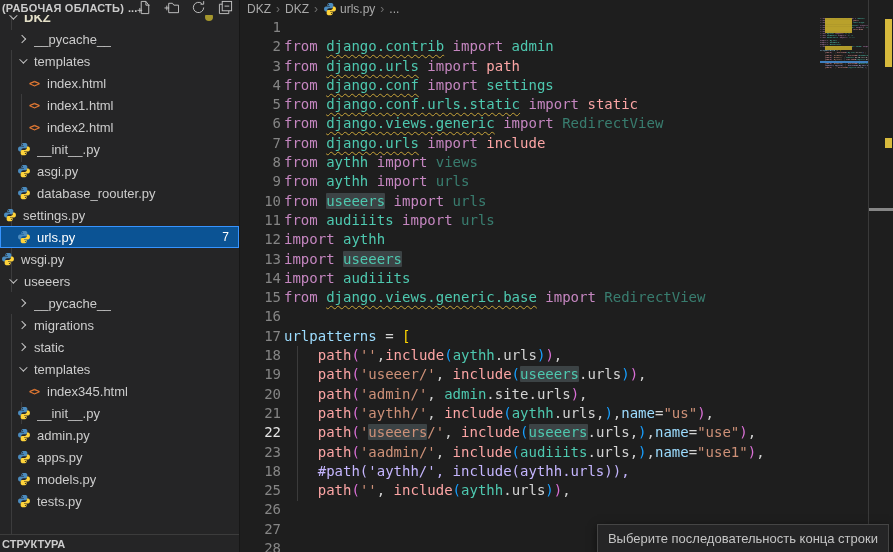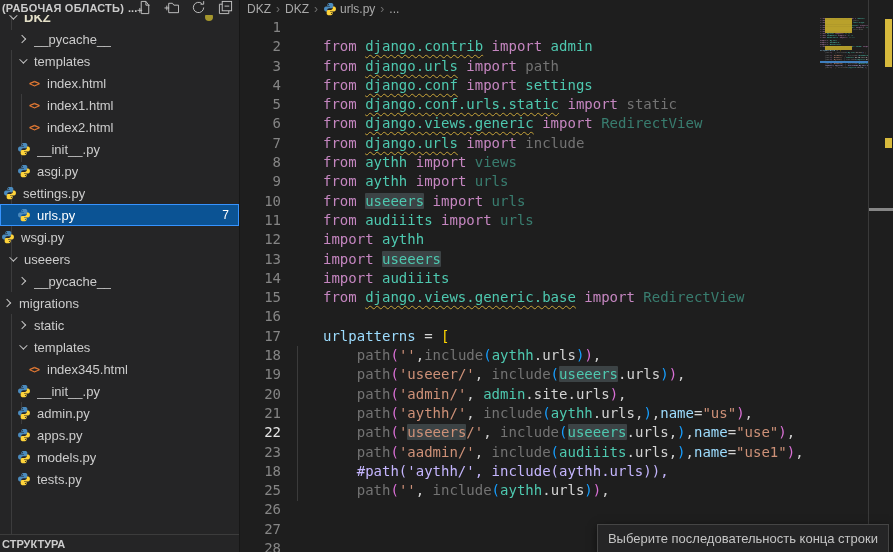--- a/index.html
+++ b/index.html
@@ -35,23 +35,23 @@
   
   .editor{position:absolute;left:241px;top:0;right:0;height:552px;background:#1e1e1e;overflow:hidden;}
   .breadcrumb{height:17px;display:flex;align-items:center;gap:5px;padding-left:6px;font-size:12px;color:#a9a9a9;}
   .crumb{cursor:pointer;display:inline-flex;align-items:center;gap:3px;}
   .crumb-sep{color:#6e6e6e;font-size:12px;}
   .code{position:absolute;left:0;top:18px;right:74px;bottom:0;overflow:hidden;
         font-family:"DejaVu Sans Mono","Liberation Mono",monospace;font-size:14px;}
   .cl{position:relative;height:19.3px;line-height:19.3px;white-space:pre;}
   .ln{position:absolute;left:0;top:0;width:40px;text-align:right;color:#858585;cursor:pointer;}
   .cl.active .ln{color:#e5e5e5;}
-  .ctext{display:block;margin-left:82px;}
+  .ctext{display:block;margin-left:43px;}
   .indent-guide{position:absolute;left:56px;top:328px;height:155px;width:1px;background:rgba(255,255,255,.13);}
-  .tk-k{color:#C586C0}.tk-m{color:#4EC9B0}.tk-f{color:#737373}.tk-v{color:#9CDCFE}
+  .tk-k{color:#C586C0}.tk-m{color:#4EC9B0}.tk-f{color:#fca5a5}.tk-v{color:#9CDCFE}
   .tk-s{color:#CE9178}.tk-p{color:#D4D4D4}.tk-w{color:#D4D4D4}
   .tk-b1{color:#FFD700}.tk-b2{color:#DA70D6}.tk-b3{color:#179FFF}.tk-c{color:#c4b5fd}
   .dim{opacity:.55}
   .hl{background:rgba(110,130,135,.38);border-radius:1px;}
   .sq{text-decoration:underline wavy #c8a53a 1px;text-underline-offset:3px;text-decoration-skip-ink:none;}
 
   
   .minimap{position:absolute;left:579px;top:16px;width:48px;bottom:0;overflow:hidden;cursor:pointer;}
   .ml{height:2.15px;line-height:2.15px;font-size:2.3px;white-space:pre;overflow:hidden;
       font-family:"DejaVu Sans Mono",monospace;}
@@ -142,20 +142,29 @@
         </div>
         <div class="trow" style="padding-left: 16px;">
           <span class="ficon">
             <svg width="14" height="14" viewBox="0 0 16 16">
               <path fill="#4B8BBE" d="M7.8 1C6.2 1 5 1.6 5 3v1.6h3v.6H3.4C2 5.2 1.2 6.3 1.2 8s.8 2.8 2.2 2.8h1.4V9.2C4.8 8 5.8 7 7 7h3c1 0 1.8-.8 1.8-1.8V3c0-1.4-1.2-2-2.7-2H7.8zM6.4 2.4a.6.6 0 1 1 0 1.2.6.6 0 0 1 0-1.2z"></path>
               <path fill="#FFD43B" d="M8.2 15c1.6 0 2.8-.6 2.8-2v-1.6H8v-.6h4.6c1.4 0 2.2-1.1 2.2-2.8s-.8-2.8-2.2-2.8h-1.4v1.6C11.2 8 10.2 9 9 9H6c-1 0-1.8.8-1.8 1.8V13c0 1.4 1.2 2 2.7 2h1.3zm1.4-1.4a.6.6 0 1 1 0-1.2.6.6 0 0 1 0 1.2z"></path>
             </svg>
           </span>
           <span class="tlabel">asgi.py</span>
         </div>
+        <div class="trow" style="padding-left: 16px;">
+          <span class="ficon">
+            <svg width="14" height="14" viewBox="0 0 16 16">
+              <path fill="#4B8BBE" d="M7.8 1C6.2 1 5 1.6 5 3v1.6h3v.6H3.4C2 5.2 1.2 6.3 1.2 8s.8 2.8 2.2 2.8h1.4V9.2C4.8 8 5.8 7 7 7h3c1 0 1.8-.8 1.8-1.8V3c0-1.4-1.2-2-2.7-2H7.8zM6.4 2.4a.6.6 0 1 1 0 1.2.6.6 0 0 1 0-1.2z"></path>
+              <path fill="#FFD43B" d="M8.2 15c1.6 0 2.8-.6 2.8-2v-1.6H8v-.6h4.6c1.4 0 2.2-1.1 2.2-2.8s-.8-2.8-2.2-2.8h-1.4v1.6C11.2 8 10.2 9 9 9H6c-1 0-1.8.8-1.8 1.8V13c0 1.4 1.2 2 2.7 2h1.3zm1.4-1.4a.6.6 0 1 1 0-1.2.6.6 0 0 1 0 1.2z"></path>
+            </svg>
+          </span>
+          <span class="tlabel">database_roouter.py</span>
+        </div>
         <div class="trow" style="padding-left: 2px;">
           <span class="ficon">
             <svg width="14" height="14" viewBox="0 0 16 16">
               <path fill="#4B8BBE" d="M7.8 1C6.2 1 5 1.6 5 3v1.6h3v.6H3.4C2 5.2 1.2 6.3 1.2 8s.8 2.8 2.2 2.8h1.4V9.2C4.8 8 5.8 7 7 7h3c1 0 1.8-.8 1.8-1.8V3c0-1.4-1.2-2-2.7-2H7.8zM6.4 2.4a.6.6 0 1 1 0 1.2.6.6 0 0 1 0-1.2z"></path>
               <path fill="#FFD43B" d="M8.2 15c1.6 0 2.8-.6 2.8-2v-1.6H8v-.6h4.6c1.4 0 2.2-1.1 2.2-2.8s-.8-2.8-2.2-2.8h-1.4v1.6C11.2 8 10.2 9 9 9H6c-1 0-1.8.8-1.8 1.8V13c0 1.4 1.2 2 2.7 2h1.3zm1.4-1.4a.6.6 0 1 1 0-1.2.6.6 0 0 1 0 1.2z"></path>
             </svg>
           </span>
           <span class="tlabel">settings.py</span>
         </div>
         <div class="trow sel" style="padding-left: 16px;">
@@ -178,21 +187,21 @@
           <span class="tlabel">wsgi.py</span>
         </div>
         <div class="trow" style="padding-left: 6px;">
           <span class="chev down"></span>
           <span class="tlabel">useeers</span>
         </div>
         <div class="trow" style="padding-left: 16px;">
           <span class="chev right"></span>
           <span class="tlabel">__pycache__</span>
         </div>
-        <div class="trow" style="padding-left: 1px;">
+        <div class="trow" style="padding-left: 16px;">
           <span class="chev right"></span>
           <span class="tlabel">migrations</span>
         </div>
         <div class="trow" style="padding-left: 16px;">
           <span class="chev right"></span>
           <span class="tlabel">static</span>
         </div>
         <div class="trow" style="padding-left: 16px;">
           <span class="chev down"></span>
           <span class="tlabel">templates</span>

